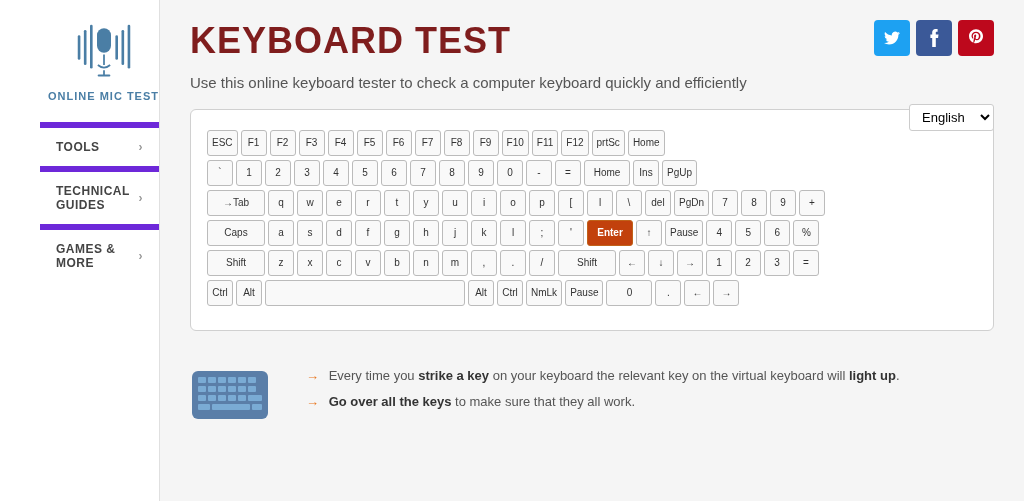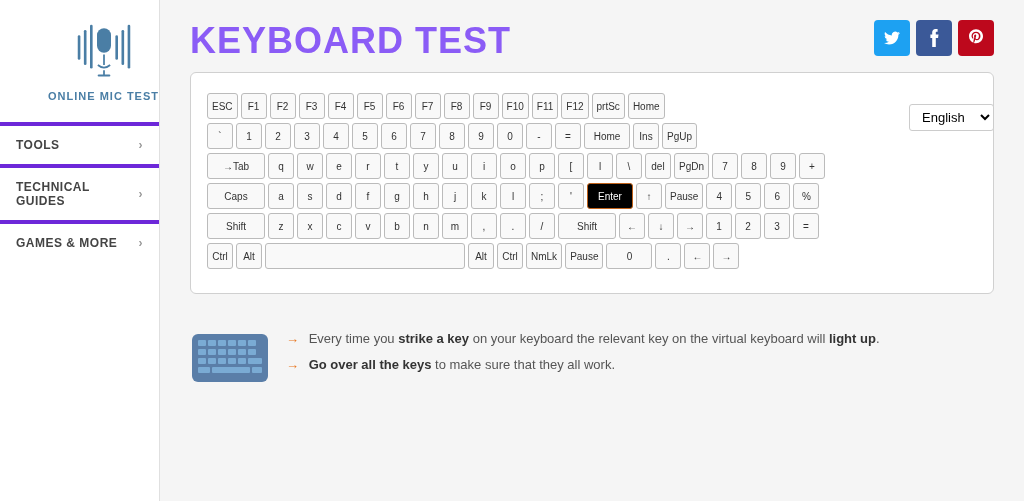--- a/index.html
+++ b/index.html
@@ -35,47 +35,48 @@
       margin-top: 4px;
     }
     .sidebar-nav {
       width: 100%;
     }
     .sidebar-item {
       display: flex;
       align-items: center;
       justify-content: space-between;
       padding: 12px 16px;
-      border-top: 4px solid #6d28d9;
+      border-top: 6px solid #6d28d9;
       font-size: 12px;
       font-weight: bold;
       color: #444;
       cursor: pointer;
       letter-spacing: 0.5px;
+      margin-left: 40px;
     }
     .sidebar-chevron { color: #999; font-size: 12px; }
 
     
     #main {
       flex: 1;
       padding: 20px 30px;
       position: relative;
     }
 
     
     .page-header {
       display: flex;
       justify-content: space-between;
       align-items: flex-start;
       margin-bottom: 10px;
     }
     .page-title {
       font-size: 36px;
       font-weight: bold;
-      color: #8b5cf6;
+      color: #7f1d1d;
       letter-spacing: 1px;
     }
     .social-buttons {
       display: flex;
       gap: 6px;
     }
     .social-btn {
       width: 36px;
       height: 36px;
       border: none;
@@ -143,30 +144,31 @@
       background: #f9f9f9;
       cursor: pointer;
       user-select: none;
       color: #333;
       white-space: nowrap;
     }
     .key.wide { min-width: 46px; }
     .key.wider { min-width: 58px; }
     .key.space { min-width: 200px; }
     .key.enter-key {
-      background: #000000;
+      background: #c2410c;
       color: #fff;
       border-color: #c0621a;
+      font-weight: bold;
     }
 
     
     .bottom-section {
       display: flex;
       align-items: flex-start;
-      gap: 16px;
+      gap: 36px;
       padding-top: 10px;
     }
     .keyboard-icon-wrap {
       flex-shrink: 0;
     }
     .instructions {
       font-size: 13px;
       color: #555;
       line-height: 1.7;
     }
@@ -232,20 +234,21 @@
         </svg>
       </button>
       <button class="social-btn pinterest">
         <svg width="14" height="18" viewBox="0 0 24 30" fill="white" xmlns="http://www.w3.org/2000/svg">
           <path d="M12 0C5.373 0 0 5.373 0 12c0 5.084 3.163 9.426 7.627 11.174-.105-.949-.2-2.405.042-3.441.218-.937 1.407-5.965 1.407-5.965s-.359-.719-.359-1.782c0-1.668.967-2.914 2.171-2.914 1.023 0 1.518.769 1.518 1.69 0 1.029-.655 2.568-.994 3.995-.283 1.194.599 2.169 1.777 2.169 2.133 0 3.772-2.249 3.772-5.495 0-2.873-2.064-4.882-5.012-4.882-3.414 0-5.418 2.561-5.418 5.207 0 1.031.397 2.138.893 2.738a.36.36 0 01.083.345l-.333 1.36c-.053.22-.174.267-.402.161-1.499-.698-2.436-2.889-2.436-4.649 0-3.785 2.75-7.262 7.929-7.262 4.163 0 7.398 2.967 7.398 6.931 0 4.136-2.607 7.464-6.227 7.464-1.216 0-2.359-.632-2.75-1.378l-.748 2.853c-.271 1.043-1.002 2.35-1.492 3.146C9.57 23.812 10.763 24 12 24c6.627 0 12-5.373 12-12S18.627 0 12 0z"></path>
         </svg>
       </button>
     </div>
   </div>
 
+  <p class="page-subtitle">Use this online keyboard tester to check a computer keyboard quickly and efficiently</p>
 
   <div class="lang-select-wrap">
     <select class="lang-select">
       <option>English</option>
       <option>Spanish</option>
       <option>French</option>
       <option>German</option>
     </select>
   </div>
 

